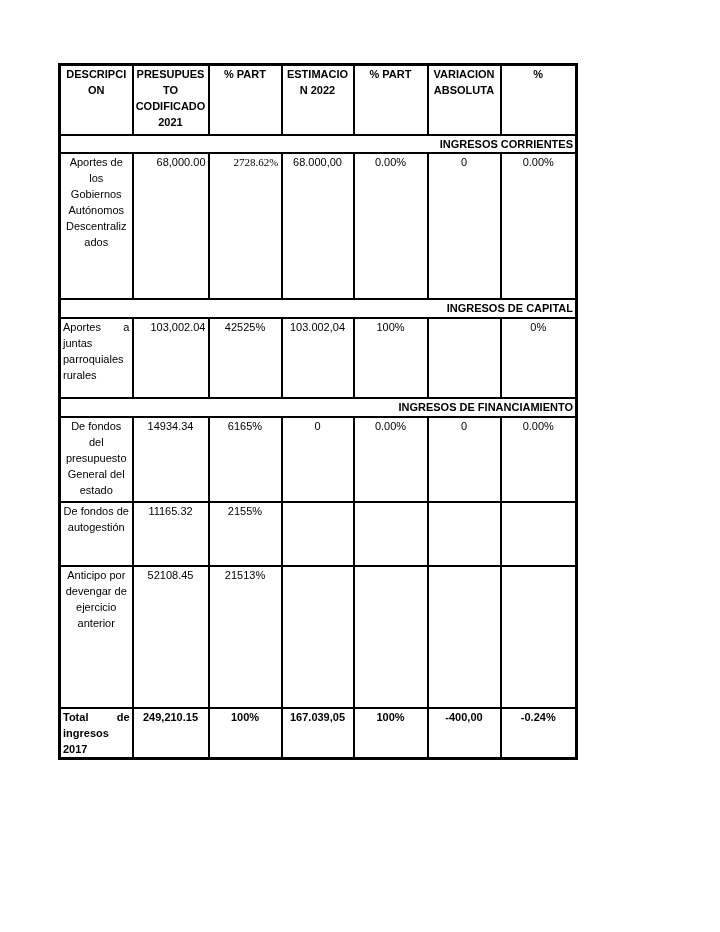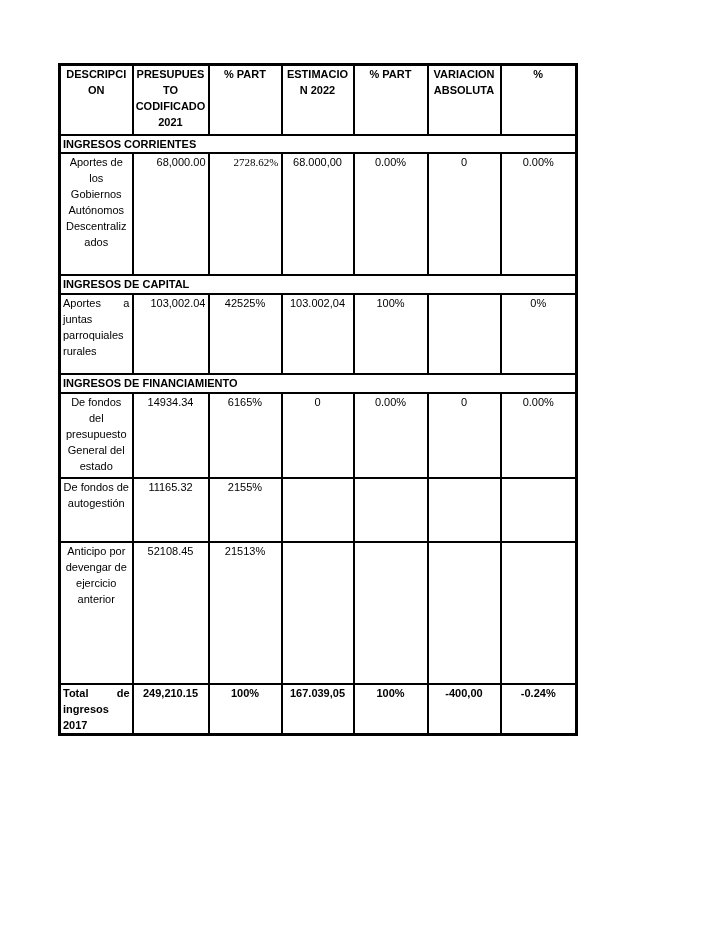--- a/index.html
+++ b/index.html
@@ -40,21 +40,21 @@
   }
   td.bold   { font-weight: bold; }
   td.center { text-align: center; }
   td.right  { text-align: right; padding-right: 1px; }
   td.left   { text-align: center; }
   td.justify{ text-align: justify; text-align-last: left; }
   td.middle { vertical-align: middle; text-align: right; }
   td.serif  { font-family: "Liberation Serif", serif; font-size: 11px; border-radius: 19px; }
   td.section {
     font-weight: bold;
-    text-align: left;
+    text-align: right;
     line-height: 15px;
     padding: 1px 2px;
   }
 </style>
 </head>
 <body>
 
 <div class="page">
   <table class="budget">
     <colgroup>
@@ -75,21 +75,21 @@
       <td class="bold center">ESTIMACION 2022</td>
       <td class="bold center">% PART</td>
       <td class="bold center">VARIACION ABSOLUTA</td>
       <td class="bold center">%</td>
     </tr>
 
     <tr style="height:18px">
       <td class="section" colspan="7">INGRESOS CORRIENTES</td>
     </tr>
 
-    <tr style="height:122px">
+    <tr style="height:146px">
       <td class="center">Aportes de los Gobiernos Autónomos Descentralizados</td>
       <td class="right middle">68,000.00</td>
       <td class="right middle serif">2728.62%</td>
       <td class="center">68.000,00</td>
       <td class="center">0.00%</td>
       <td class="center">0</td>
       <td class="center">0.00%</td>
     </tr>
 
     <tr style="height:19px">

